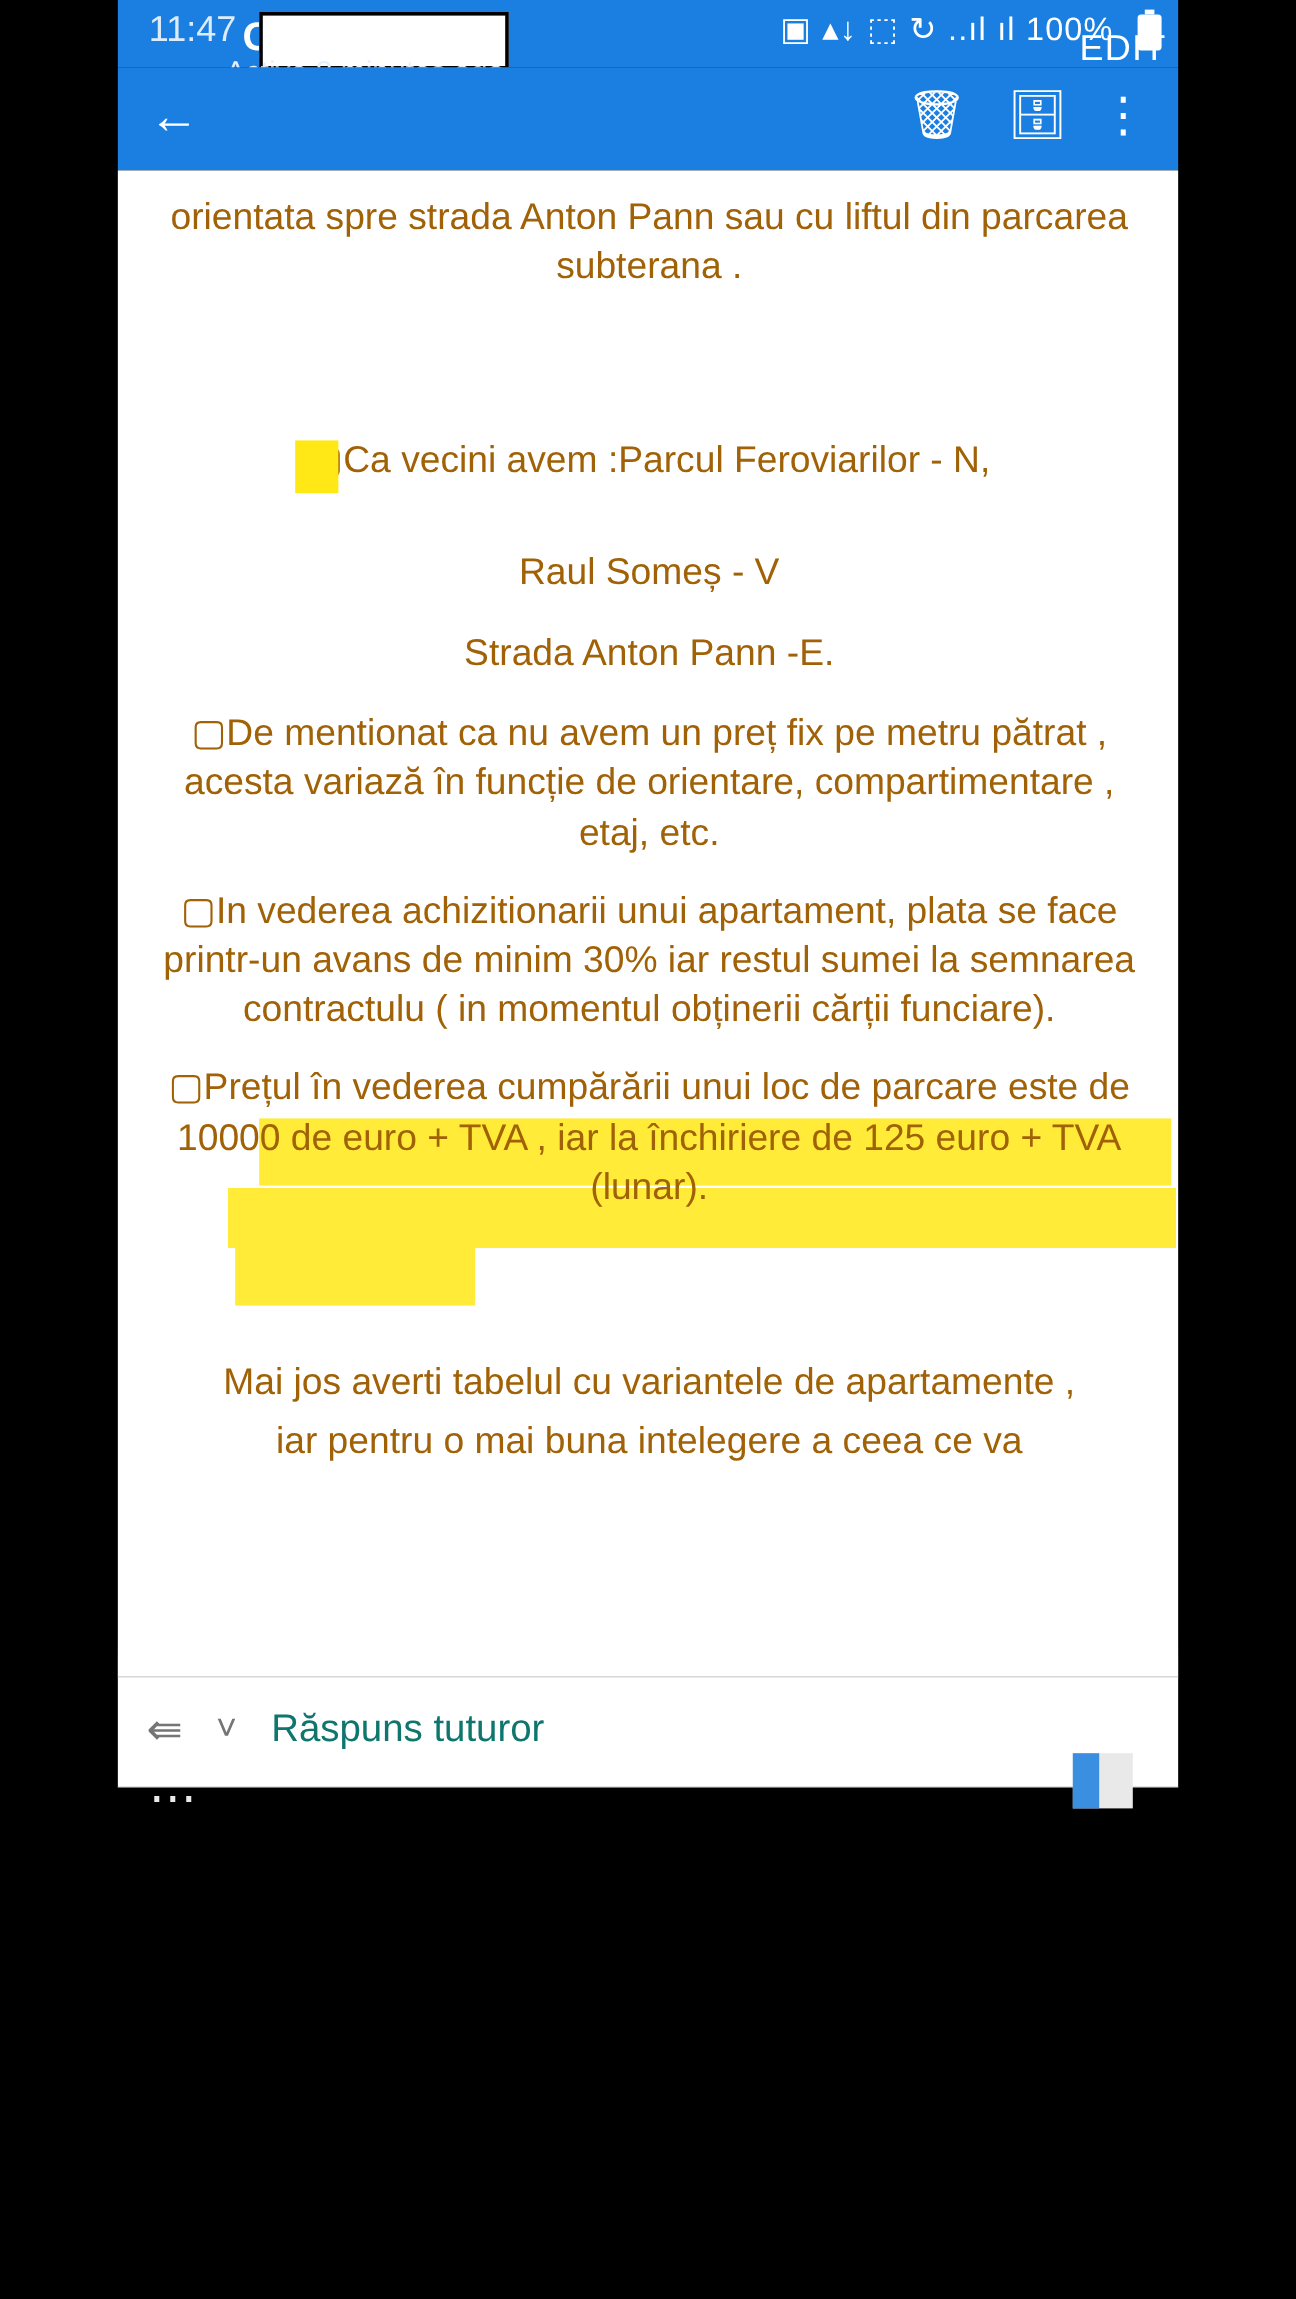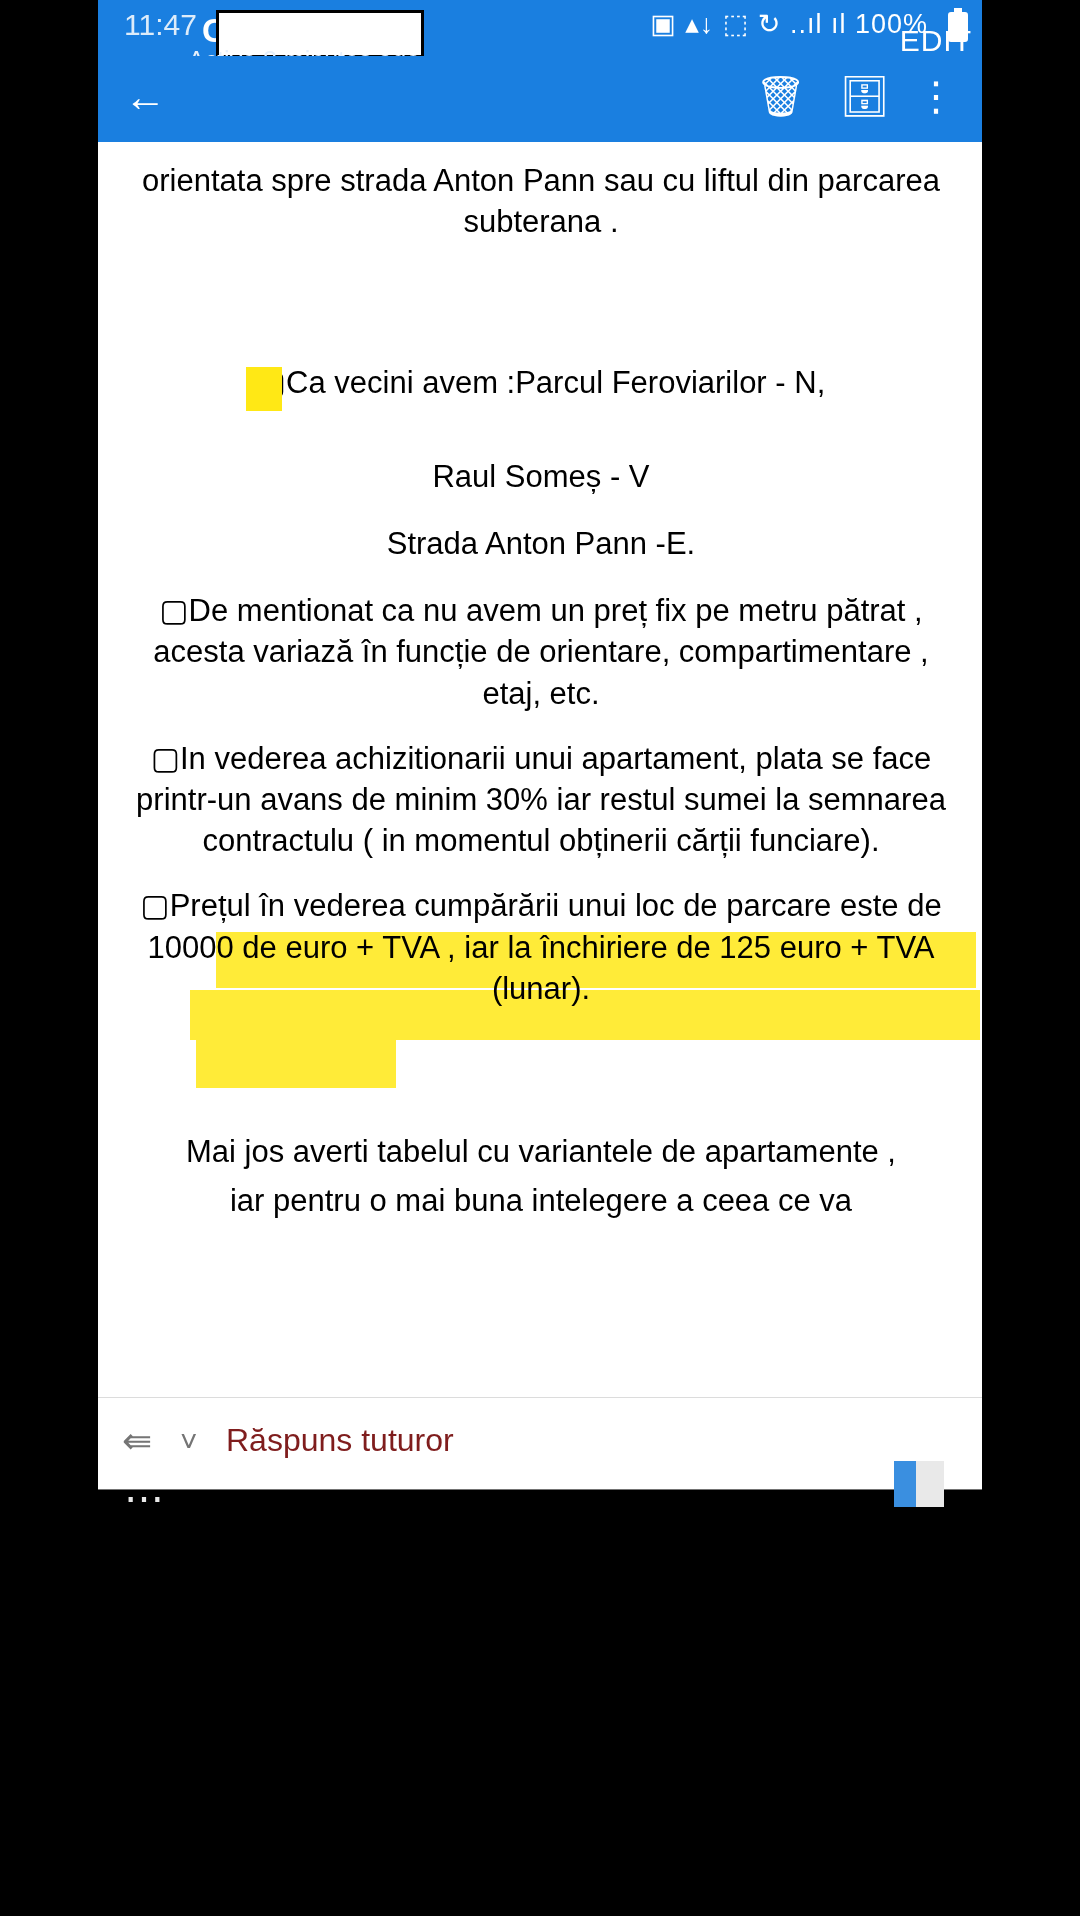--- a/index.html
+++ b/index.html
@@ -24,36 +24,36 @@
   .backarrow{position:absolute;left:20px;top:68px;font-size:44px;color:#fff;line-height:1;}
   .backarrow2{position:absolute;left:26px;top:76px;font-size:42px;color:#fff;line-height:1;}
   .hicon{position:absolute;top:76px;color:#fff;font-size:40px;line-height:1;}
   .hicon.trash{right:176px;}
   .hicon.archive{right:92px;}
   .hicon.more{right:26px;font-size:40px;letter-spacing:0;}
 
   
   .body{position:absolute;left:0;top:142px;width:884px;height:1255px;background:#fff;overflow:hidden;}
   .content{position:absolute;left:0;top:0;width:884px;}
-  p.par{margin:0;padding:0 22px 0 24px;font-size:31px;line-height:1.33;color:#000000;}
+  p.par{margin:0;padding:0 22px 0 24px;font-size:31px;line-height:1.33;color:#a16207;}
   .sp{height:34px;}
   .indent{padding-left:218px;}
 
   .hl-small{position:absolute;left:148px;top:225px;width:36px;height:44px;background:#ffe815;}
   .hl1{position:absolute;left:118px;top:790px;width:760px;height:56px;background:#ffe815;opacity:.85;}
   .hl2{position:absolute;left:92px;top:848px;width:790px;height:50px;background:#ffe815;opacity:.85;}
   .hl3{position:absolute;left:98px;top:898px;width:200px;height:48px;background:#ffe815;opacity:.85;}
 
   .fade{position:absolute;left:0;bottom:0;width:884px;height:34px;background:linear-gradient(to bottom,rgba(255,255,255,0),#fff 70%);}
 
   
   .replybar{position:absolute;left:0;top:1397px;width:884px;height:92px;background:#fff;border-top:1px solid #dcdcdc;}
   .reply-icon{position:absolute;left:24px;top:22px;font-size:36px;color:#757575;}
   .reply-chev{position:absolute;left:82px;top:26px;font-size:30px;color:#757575;}
-  .reply-label{position:absolute;left:128px;top:24px;font-size:32px;color:#7f1d1d;}
+  .reply-label{position:absolute;left:128px;top:24px;font-size:32px;color:#0f766e;}
 
   
   .storybar{position:absolute;left:0;top:1489px;width:884px;height:120px;background:rgba(0,0,0,.55);}
   .dots{position:absolute;left:26px;top:-14px;font-size:40px;color:#e9e9e9;letter-spacing:4px;}
   .thumb{position:absolute;right:38px;top:-28px;width:50px;height:46px;background:#e9e9e9;}
   .thumb:before{content:"";position:absolute;left:0;top:0;width:22px;height:46px;background:#3a8fe0;}
   .more-lbl{position:absolute;left:20px;top:36px;font-size:28px;color:#0369a1;font-weight:bold;}
   .navrecent{position:absolute;left:146px;top:26px;font-size:40px;color:#e9e9e9;letter-spacing:4px;}
   .navhome{position:absolute;left:355px;top:30px;width:36px;height:36px;border:4px solid #e9e9e9;border-radius:7px;}
   .addstory-chev{position:absolute;right:180px;top:28px;font-size:34px;color:#e9e9e9;}

